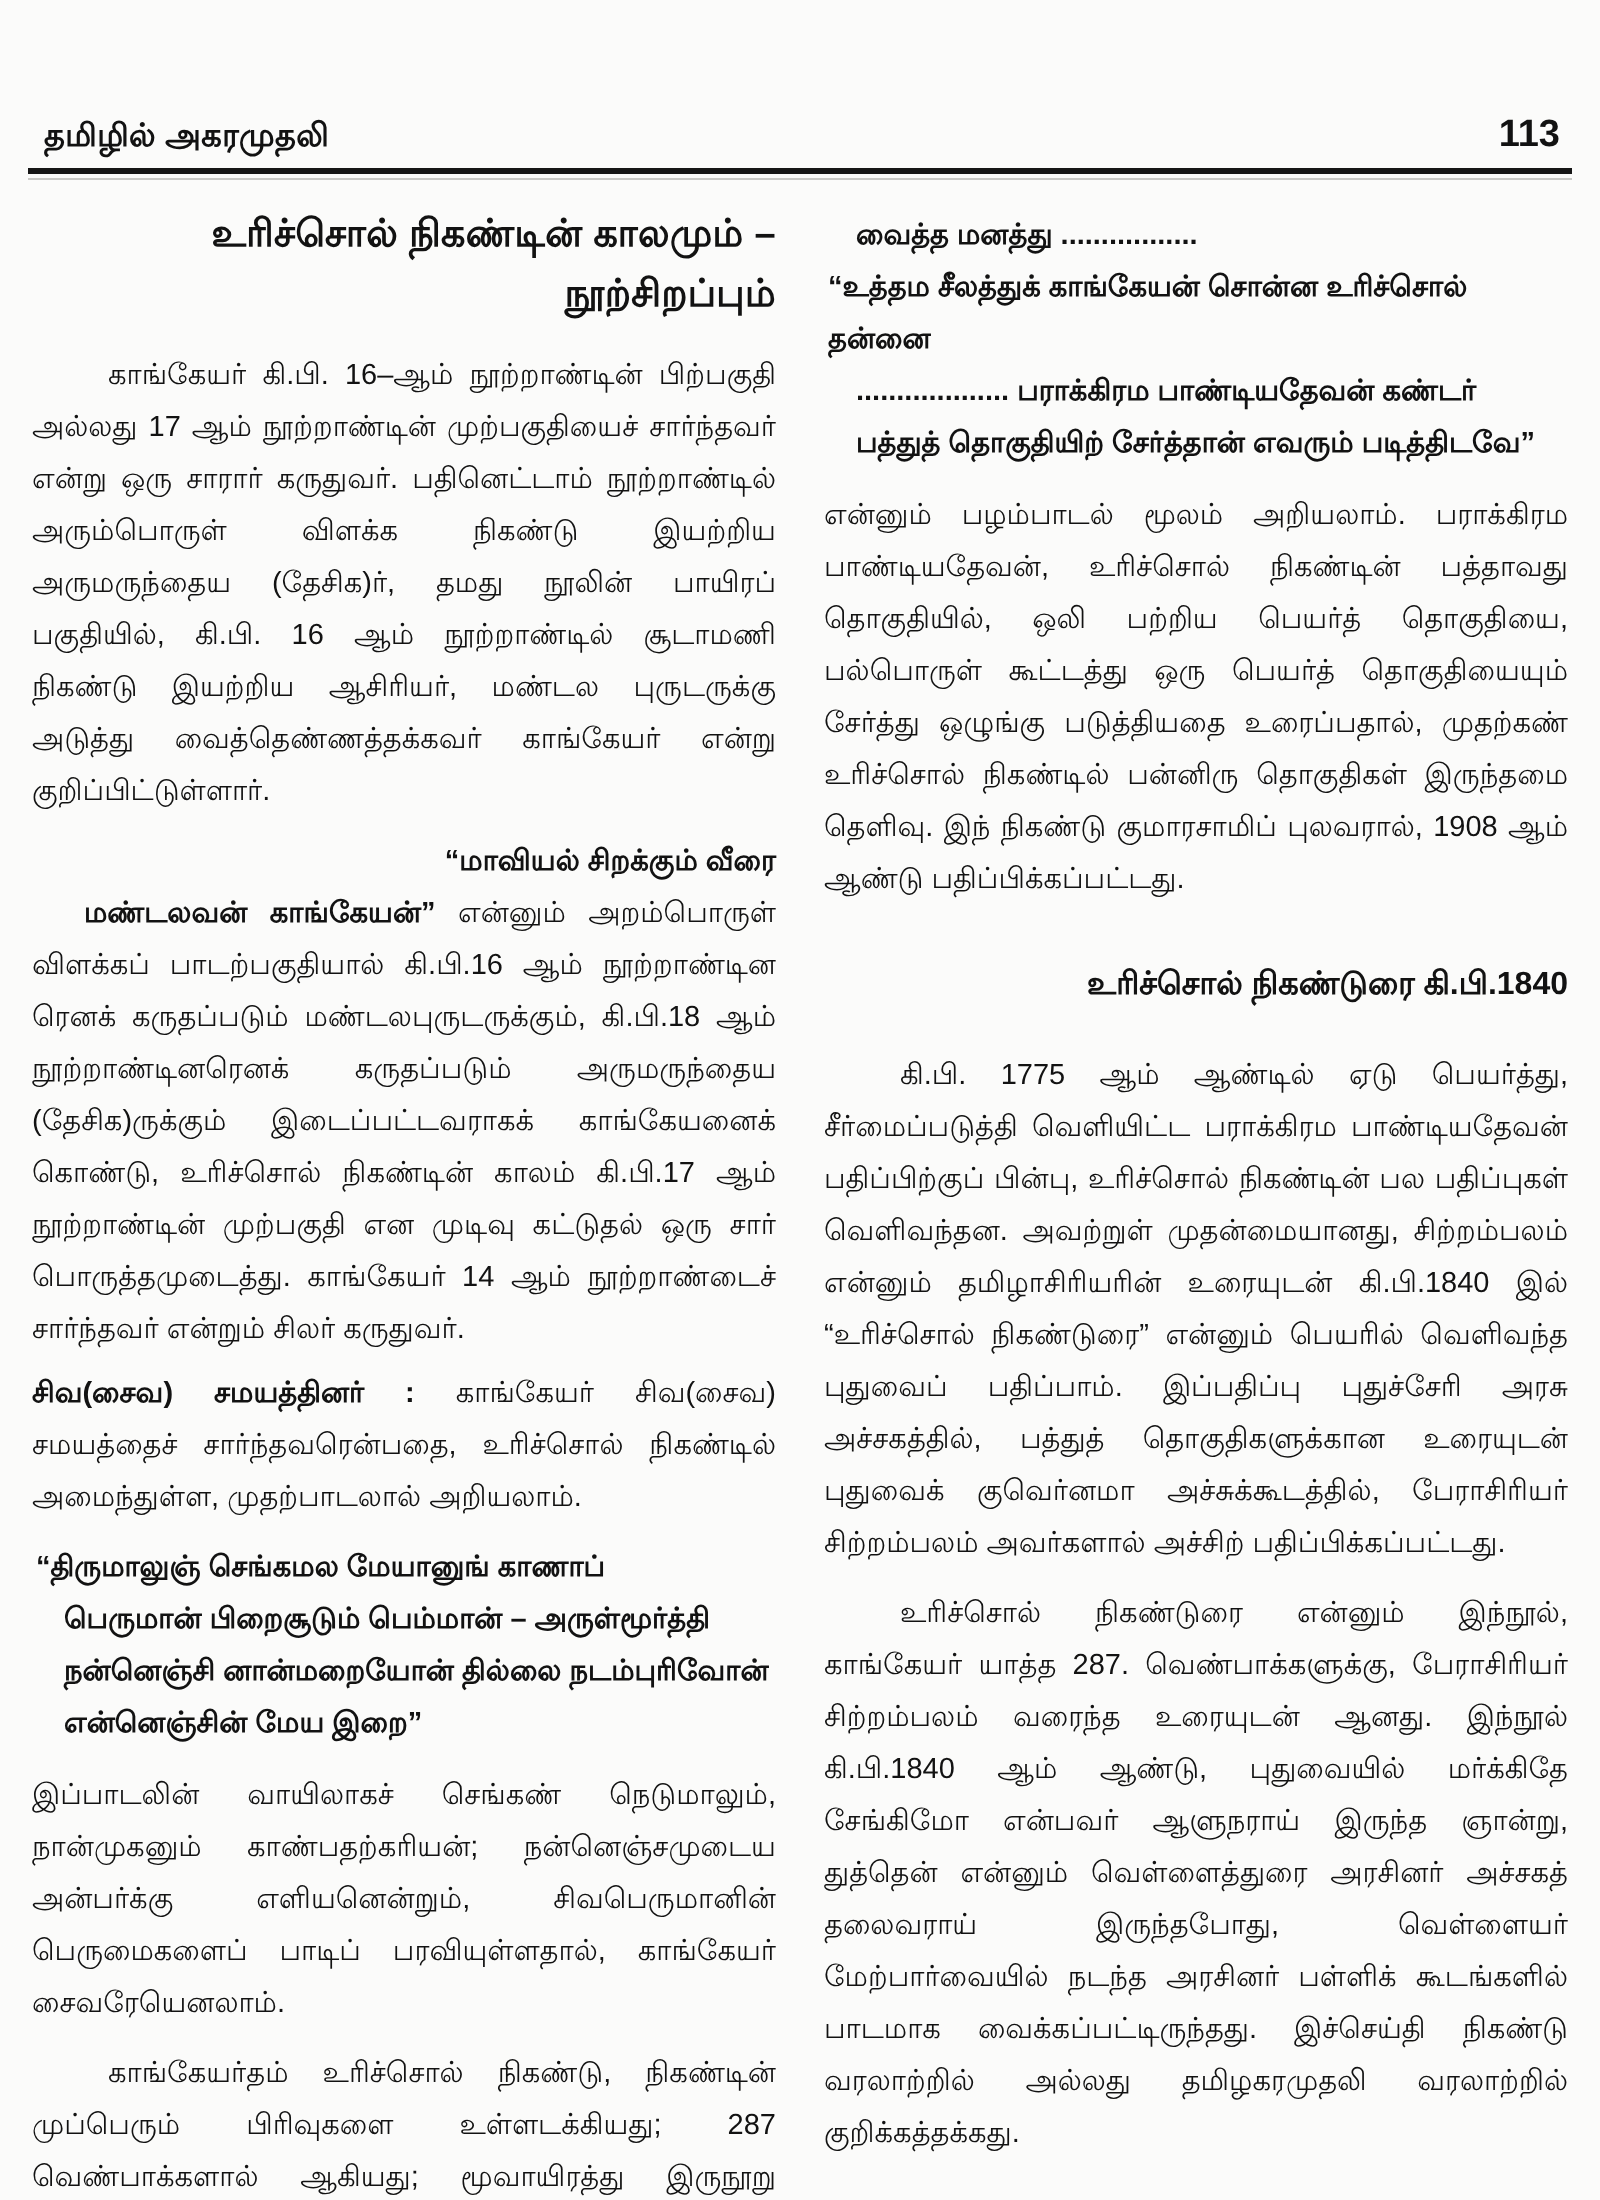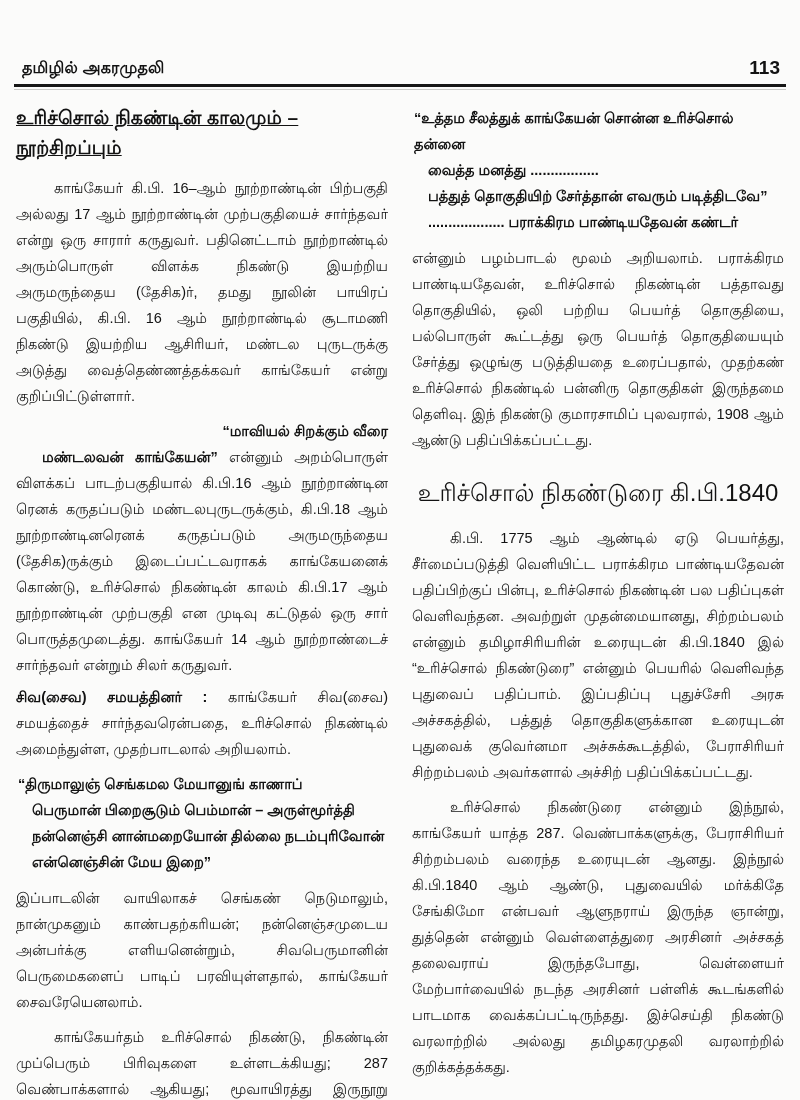--- a/index.html
+++ b/index.html
@@ -53,33 +53,32 @@
   .col {
     width: 50%;
     text-align: justify;
     font-size: 14.5px;
     line-height: 26px;
   }
   .col p { margin-bottom: 9px; }
   .col p.indent { text-indent: 38px; }
   .col p.tight { margin-bottom: 6px; }
   h2.section-heading {
-    text-align: left;
+    text-align: right;
     font-size: 19px;
     line-height: 30px;
     font-weight: bold;
     margin: 2px 0 12px 0;
     letter-spacing: 0.2px;
-    text-decoration: underline;
   }
   h2.section-heading-right {
-    text-align: center;
-    font-size: 24px;
+    text-align: right;
+    font-size: 16px;
     line-height: 28px;
-    font-weight: normal;
+    font-weight: bold;
     margin: 26px 0 18px 0;
   }
   .bold { font-weight: bold; }
   
   .verse {
     margin: 4px 0 10px 2px;
     text-align: left;
   }
   .verse .vline { display: block; }
   .verse .vline.ind { padding-left: 14px; }
@@ -129,24 +128,24 @@
       <p>இப்பாடலின் வாயிலாகச் செங்கண் நெடுமாலும், நான்முகனும் காண்பதற்கரியன்; நன்னெஞ்சமுடைய அன்பர்க்கு எளியனென்றும், சிவபெருமானின் பெருமைகளைப் பாடிப் பரவியுள்ளதால், காங்கேயர் சைவரேயெனலாம்.</p>
 
       <p class="indent">காங்கேயர்தம் உரிச்சொல் நிகண்டு, நிகண்டின் முப்பெரும் பிரிவுகளை உள்ளடக்கியது; 287 வெண்பாக்களால் ஆகியது; மூவாயிரத்து இருநூறு சொற்களைக் கொண்டது. கொல்லம் ஆண்டு 950 இல் அஃதாவது கி.பி.1775 ஆம் ஆண்டில், முதற்கண் ஏடு பெயர்த்து எழுதப்பட்டது. பன்னிரு தொகுதிகளாக அமைந்த உரிச்சொல் நிகண்டின் ஒலைச் சுவடிகளைப்</p>
 
     </div>
 
     <div class="col">
 
 
       <div class="verse bold">
+        <span class="vline ind">வைத்த மனத்து .................</span>
         <span class="vline">“உத்தம சீலத்துக் காங்கேயன் சொன்ன உரிச்சொல் தன்னை</span>
-        <span class="vline ind">வைத்த மனத்து .................</span>
+        <span class="vline ind">................... பராக்கிரம பாண்டியதேவன் கண்டர்</span>
         <span class="vline ind">பத்துத் தொகுதியிற் சேர்த்தான் எவரும் படித்திடவே”</span>
-        <span class="vline ind">................... பராக்கிரம பாண்டியதேவன் கண்டர்</span>
       </div>
 
       <p>என்னும் பழம்பாடல் மூலம் அறியலாம். பராக்கிரம பாண்டியதேவன், உரிச்சொல் நிகண்டின் பத்தாவது தொகுதியில், ஒலி பற்றிய பெயர்த் தொகுதியை, பல்பொருள் கூட்டத்து ஒரு பெயர்த் தொகுதியையும் சேர்த்து ஒழுங்கு படுத்தியதை உரைப்பதால், முதற்கண் உரிச்சொல் நிகண்டில் பன்னிரு தொகுதிகள் இருந்தமை தெளிவு. இந் நிகண்டு குமாரசாமிப் புலவரால், 1908 ஆம் ஆண்டு பதிப்பிக்கப்பட்டது.</p>
 
       <h2 class="section-heading-right">உரிச்சொல் நிகண்டுரை கி.பி.1840</h2>
 
       <p class="indent">கி.பி. 1775 ஆம் ஆண்டில் ஏடு பெயர்த்து, சீர்மைப்படுத்தி வெளியிட்ட பராக்கிரம பாண்டியதேவன் பதிப்பிற்குப் பின்பு, உரிச்சொல் நிகண்டின் பல பதிப்புகள் வெளிவந்தன. அவற்றுள் முதன்மையானது, சிற்றம்பலம் என்னும் தமிழாசிரியரின் உரையுடன் கி.பி.1840 இல் “உரிச்சொல் நிகண்டுரை” என்னும் பெயரில் வெளிவந்த புதுவைப் பதிப்பாம். இப்பதிப்பு புதுச்சேரி அரசு அச்சகத்தில், பத்துத் தொகுதிகளுக்கான உரையுடன் புதுவைக் குவெர்னமா அச்சுக்கூடத்தில், பேராசிரியர் சிற்றம்பலம் அவர்களால் அச்சிற் பதிப்பிக்கப்பட்டது.</p>
 
       <p class="indent">உரிச்சொல் நிகண்டுரை என்னும் இந்நூல், காங்கேயர் யாத்த 287. வெண்பாக்களுக்கு, பேராசிரியர் சிற்றம்பலம் வரைந்த உரையுடன் ஆனது. இந்நூல் கி.பி.1840 ஆம் ஆண்டு, புதுவையில் மர்க்கிதே சேங்கிமோ என்பவர் ஆளுநராய் இருந்த ஞான்று, துத்தென் என்னும் வெள்ளைத்துரை அரசினர் அச்சகத் தலைவராய் இருந்தபோது, வெள்ளையர் மேற்பார்வையில் நடந்த அரசினர் பள்ளிக் கூடங்களில் பாடமாக வைக்கப்பட்டிருந்தது. இச்செய்தி நிகண்டு வரலாற்றில் அல்லது தமிழகரமுதலி வரலாற்றில் குறிக்கத்தக்கது.</p>
 

